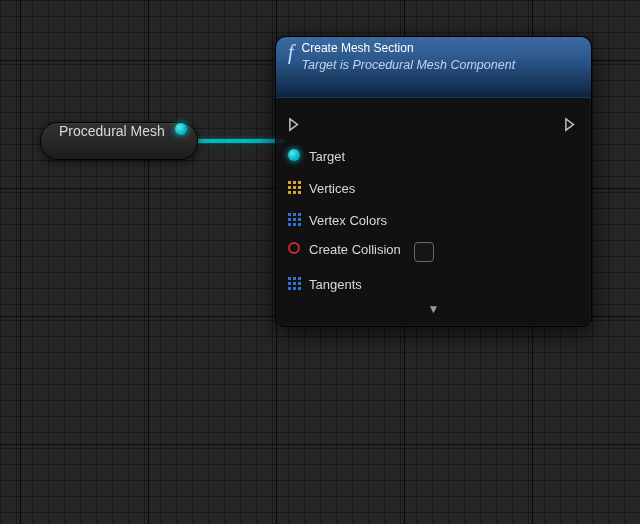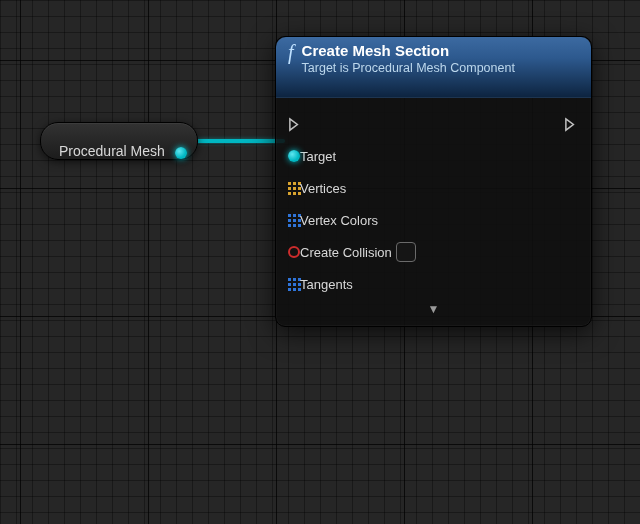--- a/index.html
+++ b/index.html
@@ -47,21 +47,21 @@
   .var-node {
     position: absolute;
     top: 122px;
     left: 40px;
     height: 36px;
     border-radius: 18px;
     background: linear-gradient(to bottom, #323232 0%, #1c1c1c 100%);
     border: 1px solid #000;
     box-shadow: 0 2px 8px rgba(0,0,0,0.6), inset 0 1px 0 rgba(255,255,255,0.05);
     display: flex;
-    align-items: flex-end;
+    align-items: flex-start;
     padding: 0 10px 0 18px;
     color: #e6e6e6;
     font-size: 14px;
     cursor: move;
   }
   .var-node .out-pin {
     width: 12px; height: 12px;
     border-radius: 50%;
     background: radial-gradient(circle at 35% 35%, #5fe6f0, #00b7c2 60%);
     margin-left: 10px;
@@ -93,31 +93,31 @@
     border-bottom: 1px solid rgba(0,0,0,0.5);
   }
   .node-head .ficon {
     font-family: Georgia, 'Times New Roman', serif;
     font-style: italic;
     font-size: 20px;
     color: #bfe1ff;
     line-height: 20px;
   }
   .node-head .titles { display:flex;flex-direction:column;line-height:1.15; }
-  .node-head .title { color:#fff; font-weight:700; font-size:15px; }
-  .node-head .sub { color:#bcd7ec; font-size:12.5px; margin-top:2px;}
+  .node-head .title { color:#fff; font-weight:400; font-size:12px; }
+  .node-head .sub { color:#bcd7ec; font-style:italic; font-size:12.5px; margin-top:2px;}
   .node-body { padding: 10px 12px 4px 12px; }
 
   .row {
     display:flex;
     align-items:center;
     justify-content: space-between;
     height: 32px;
   }
-  .row-l { display:flex; align-items:center; }
+  .row-l { display:flex; align-items:flex-start; gap:9px; }
 
   
   svg.exec { width:15px; height:15px; display:block; }
   svg.exec path { fill:none; stroke:#c0c0c0; stroke-width:1.6; }
 
   
   .pin { width:12px; height:12px; position:relative; flex:0 0 12px;}
   .pin.circle { border-radius:50%; }
   .pin.obj-f { background: radial-gradient(circle at 35% 35%, #5fe6f0, #00b7c2 60%); box-shadow:0 0 6px rgba(0,219,233,.85); }
   .pin.int   { border-radius:50%; border:2px solid #28d879; background:transparent; box-sizing:border-box;}

